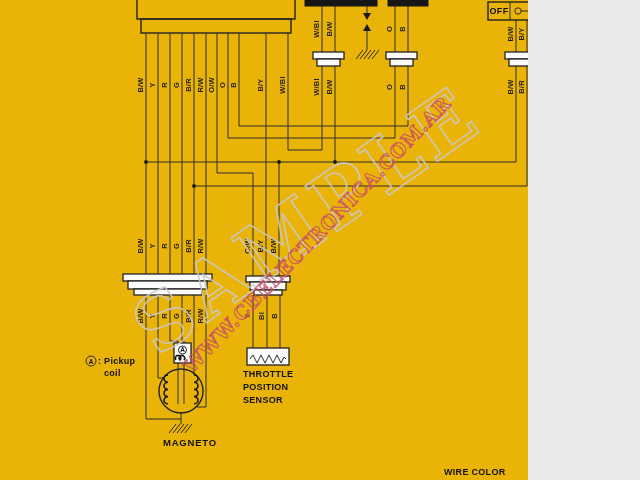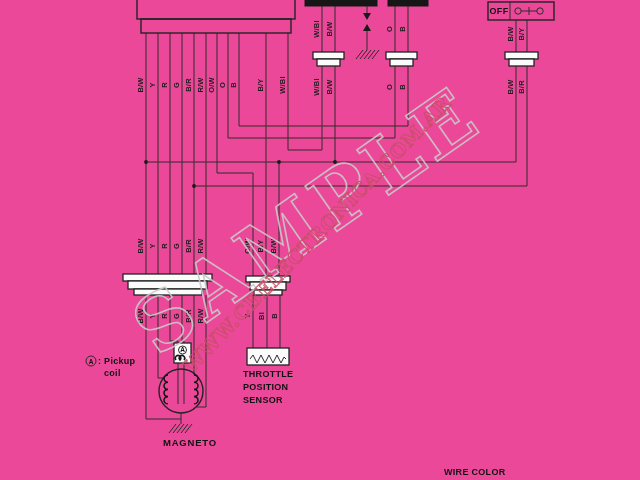--- a/index.html
+++ b/index.html
@@ -1,16 +1,16 @@
 <!DOCTYPE html>
 <html><head>
 <meta charset="utf-8">
 <style>
   html,body{margin:0;padding:0;background:#e9e9e9;}
-  .stage{position:relative;width:640px;height:480px;background:#ec4899;overflow:hidden;
+  .stage{position:relative;width:528px;height:480px;background:#eab308;overflow:hidden;
          font-family:"Liberation Sans",sans-serif;}
   svg{display:block;}
   .wire{stroke:#2c2c2c;stroke-width:1;fill:none;}
   .comp{fill:#fbfbfb;stroke:#232323;stroke-width:1.3;}
   .box{fill:none;stroke:#232323;stroke-width:1.4;}
   .blackbox{fill:#161616;stroke:#161616;}
   .dot{fill:#1a1a1a;stroke:none;}
   .coil{stroke:#161616;stroke-width:1.6;fill:none;}
   .wl{font:bold 7.5px "Liberation Sans",sans-serif;fill:#1c1c1c;letter-spacing:.2px;}
   .cap{font:bold 9px "Liberation Sans",sans-serif;fill:#111;letter-spacing:.3px;}

